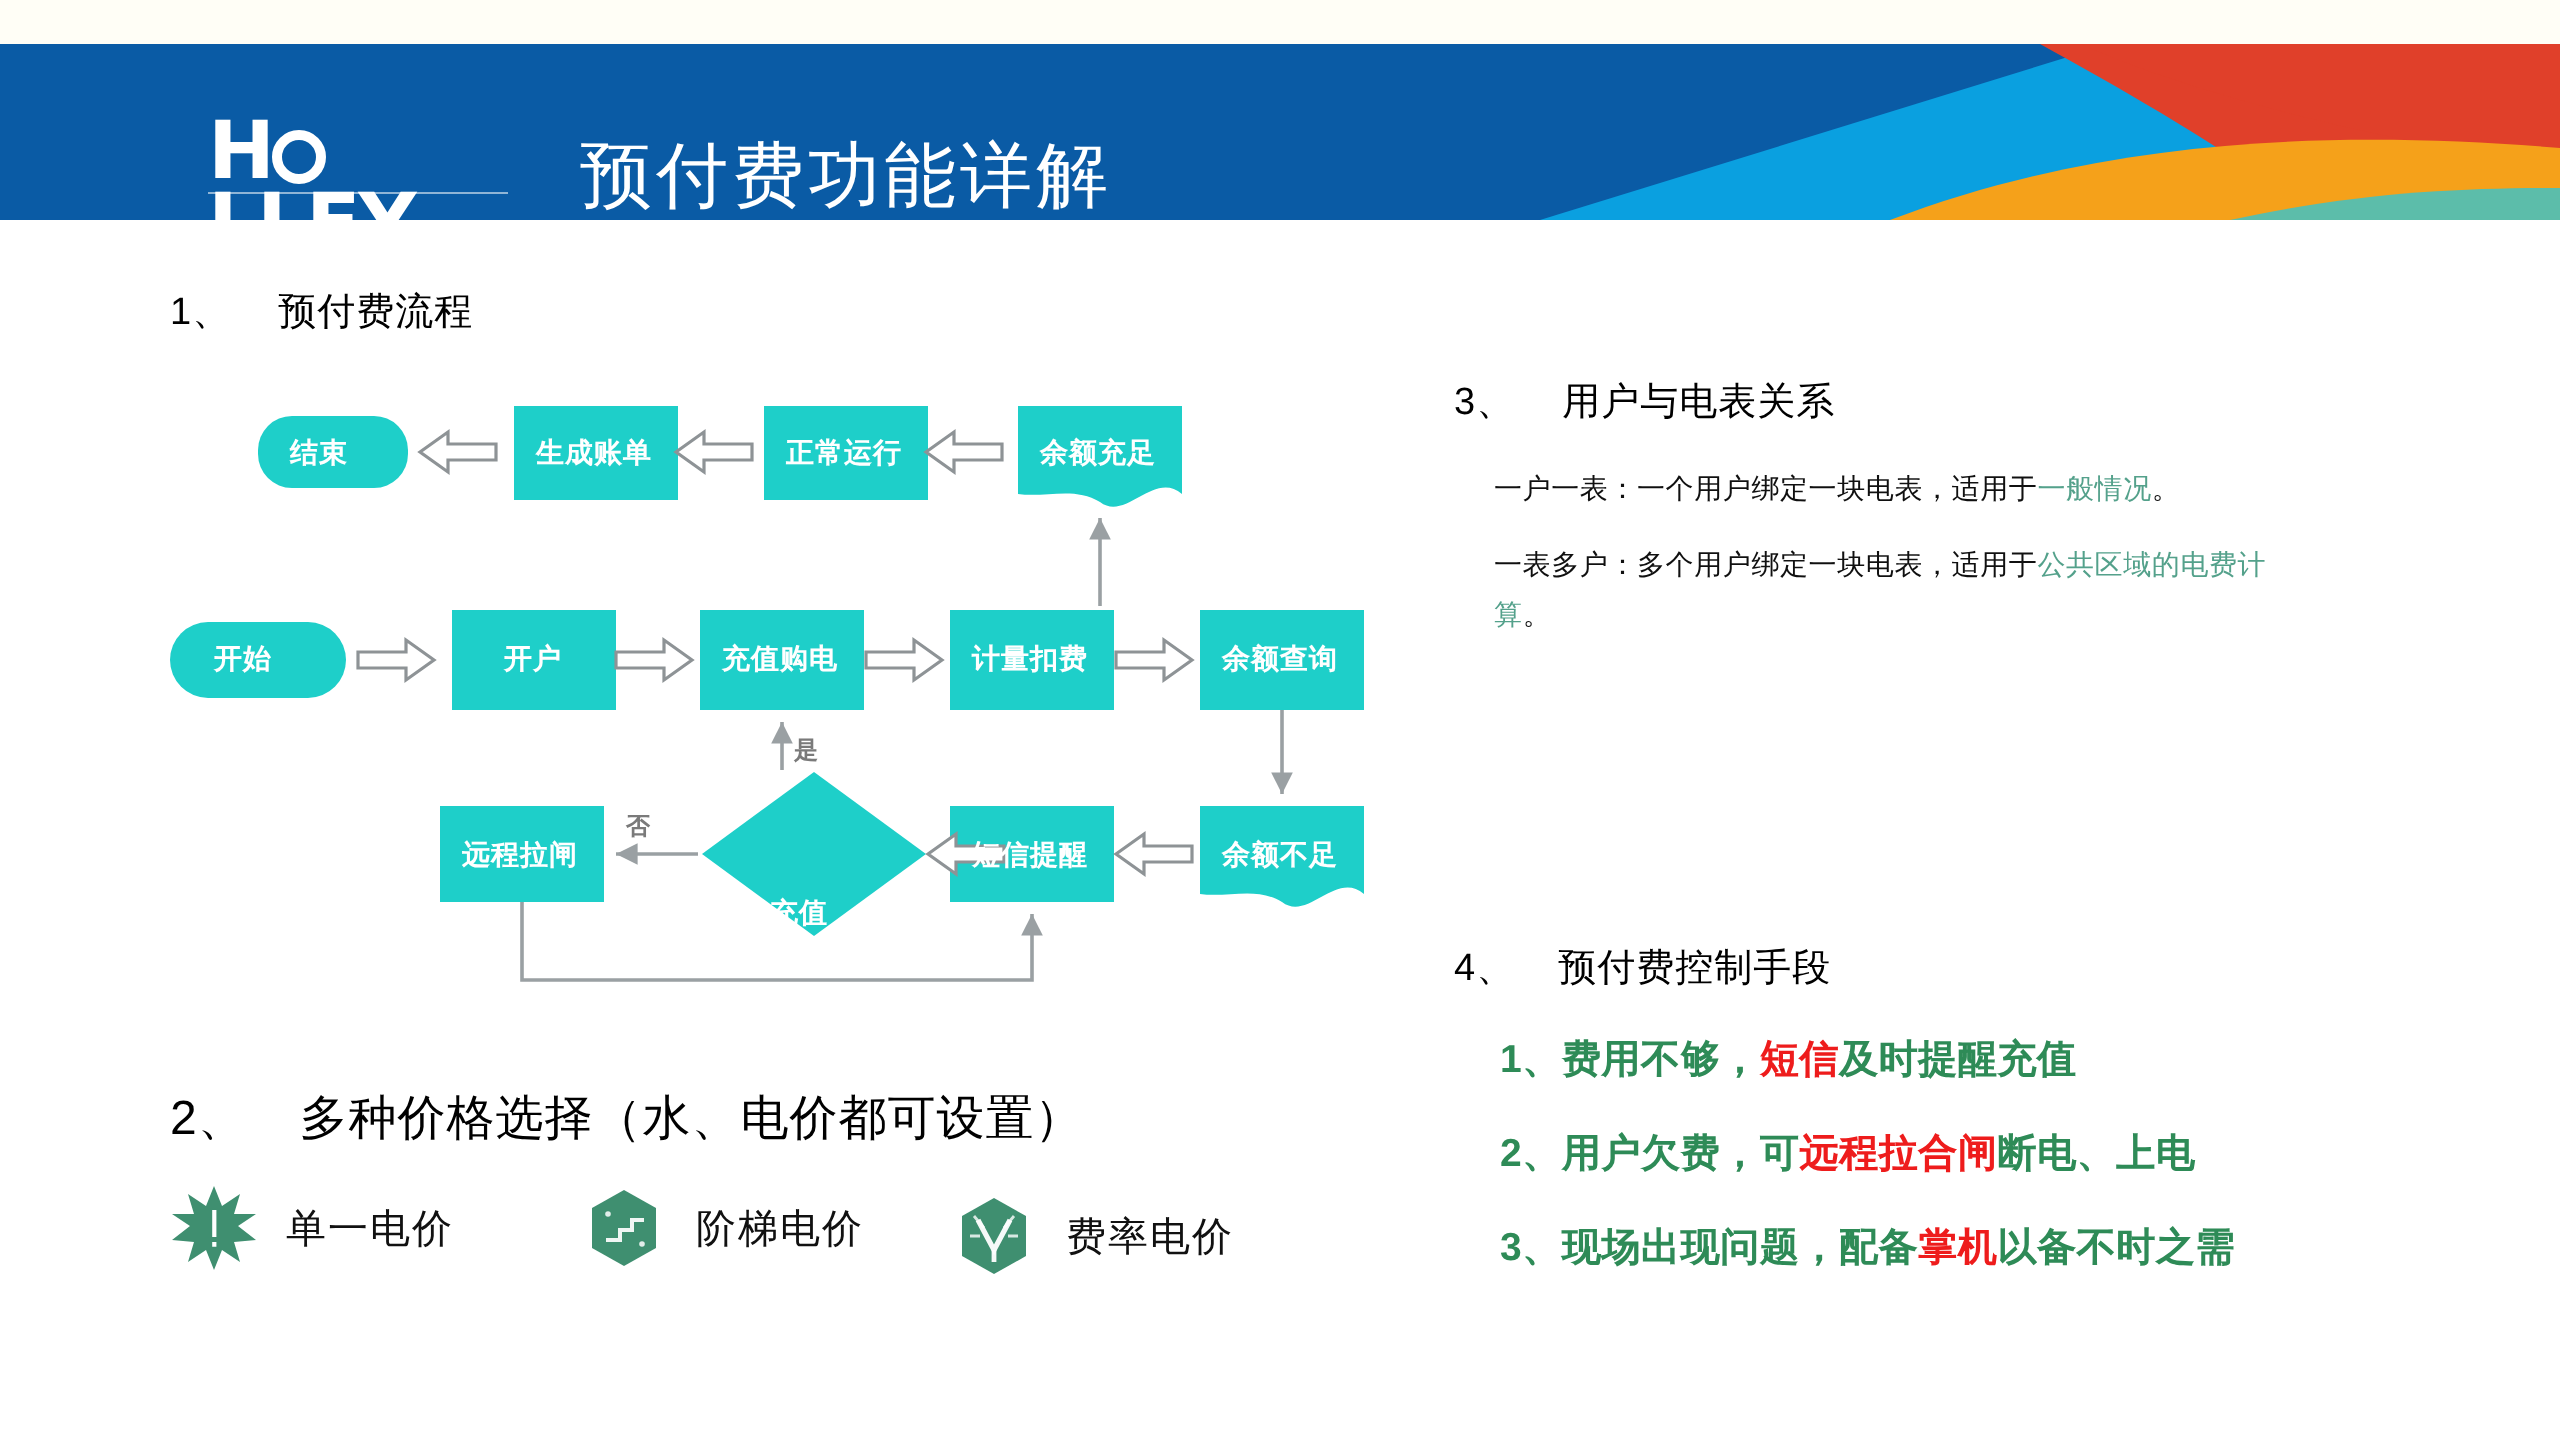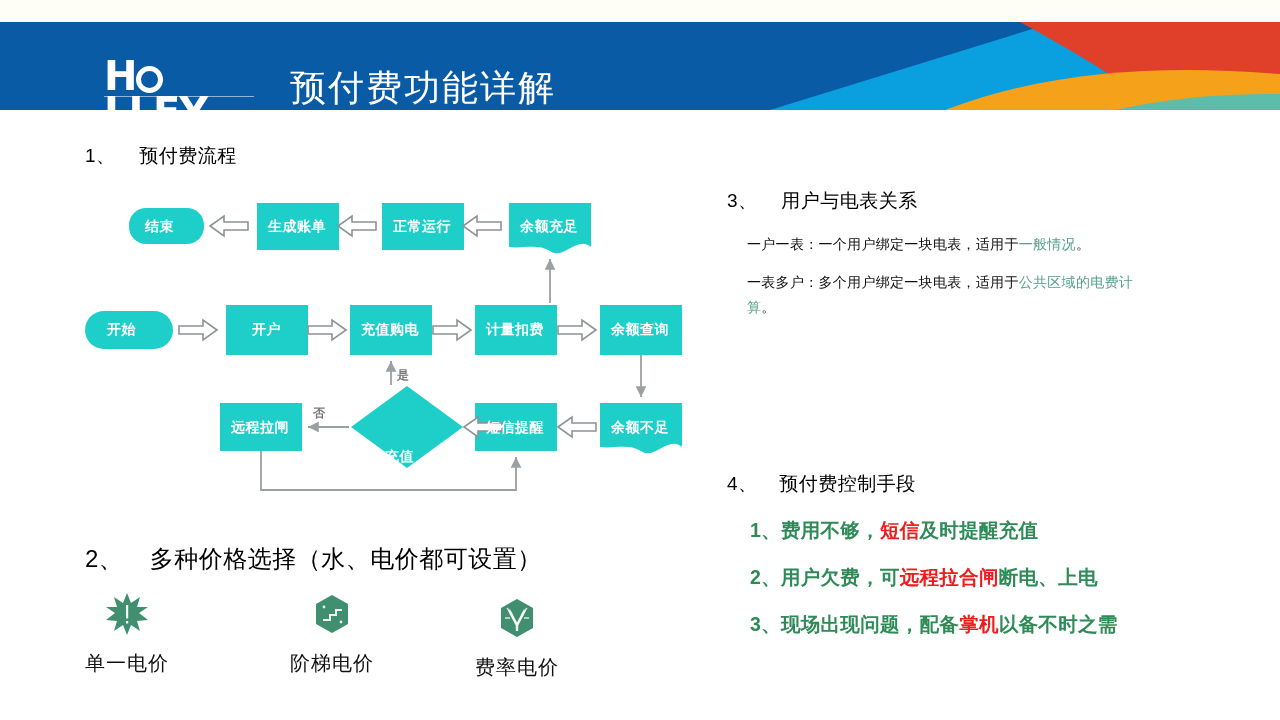--- a/index.html
+++ b/index.html
@@ -69,21 +69,21 @@
   }
   .branch-label{
     position:absolute; font-size:12px; color:#7a7a7a; font-weight:bold;
   }
 
   
   .price-row{
     position:absolute; left:85px; top:592px; width:600px; height:58px;
   }
   .price-item{
-    position:absolute; display:flex; align-items:center; gap:14px;flex-direction:column;
+    position:absolute; display:flex; align-items:center; gap:14px;
   }
   .price-label{
     font-size:20px; color:#111111; letter-spacing:1px; white-space:nowrap;
   }
   .price-icon{ width:44px; height:44px; flex:0 0 44px; }
 
   
   .rel-list{
     position:absolute; left:740px; top:232px; width:420px;
   }

